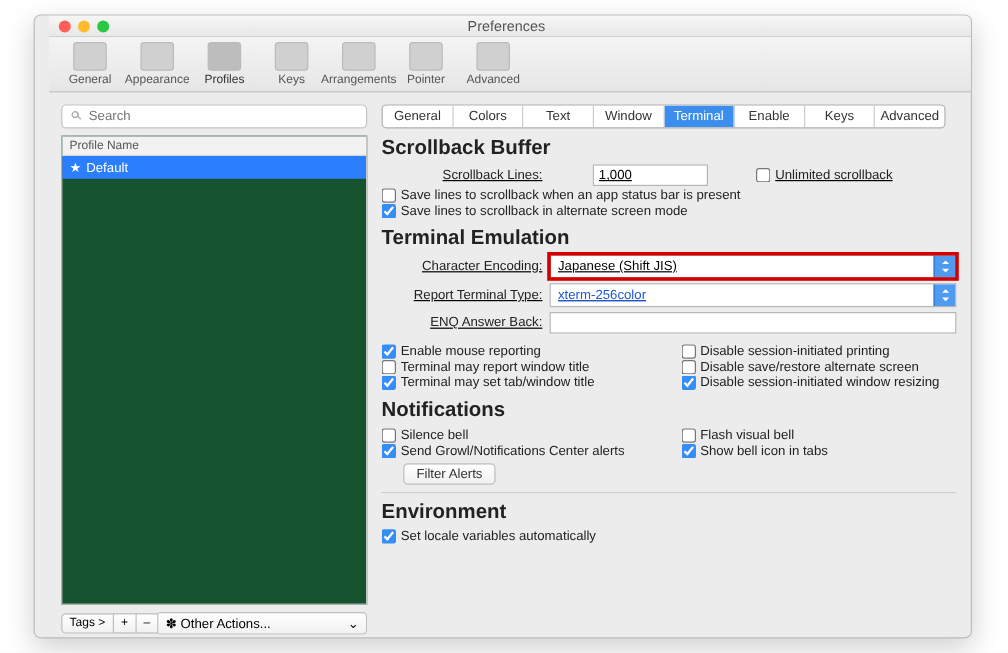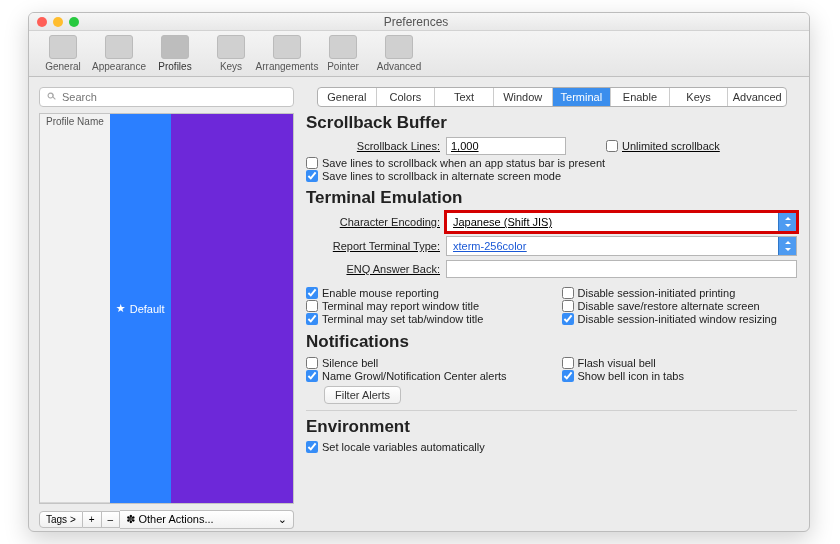--- a/index.html
+++ b/index.html
@@ -1,17 +1,17 @@
 <!DOCTYPE html>
 <html><head>
 <meta charset="utf-8">
 <style>
 * { box-sizing: border-box; margin: 0; padding: 0; font-family: -apple-system, "Helvetica Neue", Arial, sans-serif; font-size: 11px; }
 body { background: #fff; width: 840px; height: 544px; position: relative; }
-.outer { position: absolute; left: 28px; top: 12px; width: 782px; height: 520px; background: #ececec; border: 1px solid #bcbcbc; border-radius: 6px; box-shadow: 0 8px 24px rgba(0,0,0,.18); overflow: hidden; }
+.outer { position: absolute; left: 28px; top: 12px; width: 782px; height: 520px; background: #ececec; border: 1px solid #bcbcbc; border-radius: 6px; box-shadow: 0 8px 24px rgba(0,0,0,.18); overflow: hidden; padding-left: 12px; }
 .titlebar { height: 18px; display: flex; align-items: center; padding: 0 8px; background: linear-gradient(#f6f6f6,#e8e8e8); border-bottom: 1px solid #d2d2d2; }
 .traffic { display: flex; gap: 6px; }
 .traffic span { width: 10px; height: 10px; border-radius: 50%; display: block; }
 .t-close { background: #ff5f57; }
 .t-min { background: #ffbd2e; }
 .t-max { background: #28c940; }
 .wtitle { flex: 1; text-align: center; color: #555; font-size: 12px; }
 .toolbar { display: flex; padding: 2px 6px 0; background: linear-gradient(#f4f4f4,#e6e6e6); border-bottom: 1px solid #c0c0c0; }
 .toolbtn { width: 56px; display: flex; flex-direction: column; align-items: center; padding: 2px 0 4px; color: #555; }
 .toolbtn.sel { color: #333; }
@@ -21,21 +21,21 @@
 .body { display: flex; height: calc(100% - 58px); }
 .left { width: 273px; padding: 10px 8px 8px 10px; display: flex; flex-direction: column; }
 .tabs { display: flex; border: 1px solid #b0b0b0; border-radius: 4px; overflow: hidden; margin: 10px 10px 6px auto; width: 470px; background: #fff; }
 .tabs .tab { flex: 1; text-align: center; padding: 3px 0; border-right: 1px solid #ccc; font-size: 11px; color: #333; cursor: pointer; }
 .tabs .tab:last-child { border-right: none; }
 .tabs .tab.active { background: #3b8eed; color: #fff; }
 .right { flex: 1; padding: 0 12px 8px 4px; overflow: hidden; }
 .search { display: flex; align-items: center; border: 1px solid #c4c4c4; background: #fff; border-radius: 4px; height: 20px; padding: 0 6px; color: #aaa; }
 .search svg { width: 12px; height: 12px; margin-right: 4px; fill: #aaa; }
 .search input { border: none; outline: none; flex: 1; font-size: 11px; background: transparent; }
-.listbox { flex: 1; border: 1px solid #c4c4c4; background: #6d28d9; margin-top: 6px; display: flex; flex-direction: row; }
+.listbox { flex: 1; border: 1px solid #c4c4c4; background: #14532d; margin-top: 6px; display: flex; flex-direction: column; }
 .lhdr { background: #f2f2f2; border-bottom: 1px solid #d6d6d6; padding: 2px 6px; font-size: 10px; color: #555; }
 .lrow { background: #2b7fff; color: #fff; padding: 3px 6px; display: flex; align-items: center; gap: 4px; }
 .tagbar { display: flex; margin-top: 6px; align-items: center; }
 .tagbar .seg { border: 1px solid #bfbfbf; background: linear-gradient(#fff,#f1f1f1); padding: 2px 6px; font-size: 10px; display: flex; align-items: center; gap: 3px; }
 .tagbar .seg:first-child { border-radius: 4px 0 0 4px; }
 .tagbar .seg:last-child { border-radius: 0 4px 4px 0; }
 .tagbar .seg + .seg { border-left: none; }
 .section { margin: 4px 0 2px; }
 .sec-title { font-weight: bold; font-size: 17px; color: #222; margin: 6px 0 4px; }
 .row { display: flex; align-items: center; margin: 2px 0; text-decoration: underline; }
@@ -132,21 +132,21 @@
         <div class="tab active">Terminal</div>
         <div class="tab">Enable</div>
         <div class="tab">Keys</div>
         <div class="tab">Advanced</div>
       </div>
 
       <div class="section">
         <div class="sec-title">Scrollback Buffer</div>
         <div class="row">
           <div class="lblcol">Scrollback Lines:</div>
-          <input class="input" style="width: 120px;" value="1,000">
+          <input class="input" style="width: 96px; margin-left: 36px;" value="1,000">
           <label class="chk" style="margin-left:40px">
               <input type="checkbox" style="">
               <span>Unlimited scrollback</span>
             </label>
         </div>
         <label class="chk">
             <input type="checkbox" style="">
             <span>Save lines to scrollback when an app status bar is present</span>
           </label>
         <label class="chk">
@@ -218,21 +218,21 @@
       <div class="section">
         <div class="sec-title">Notifications</div>
         <div class="twocol">
           <div>
             <label class="chk">
                 <input type="checkbox" style="">
                 <span>Silence bell</span>
               </label>
             <label class="chk">
                 <input type="checkbox" checked="" style="">
-                <span>Name Growl/Notification Center alerts</span>
+                <span>Send Growl/Notifications Center alerts</span>
               </label>
             <div style="margin:4px 0 0 18px"><button class="btn">Filter Alerts</button></div>
           </div>
           <div>
             <label class="chk">
                 <input type="checkbox" style="">
                 <span>Flash visual bell</span>
               </label>
             <label class="chk">
                 <input type="checkbox" checked="" style="">

